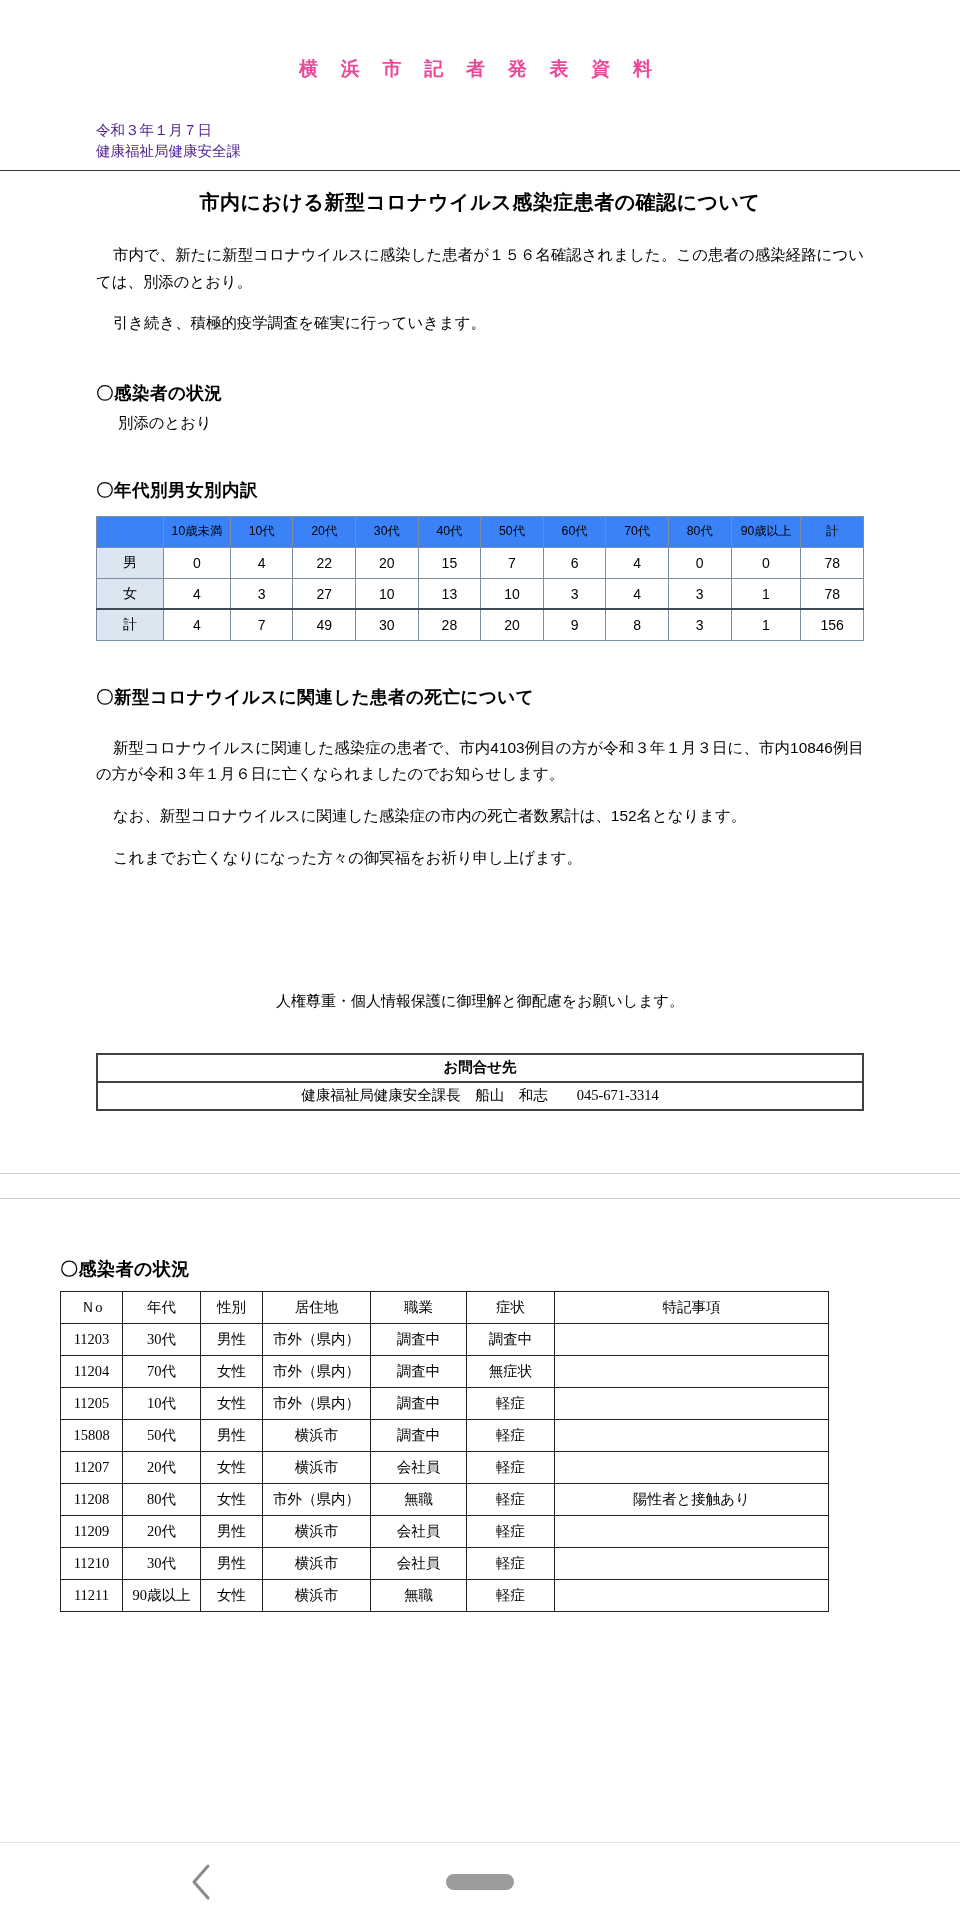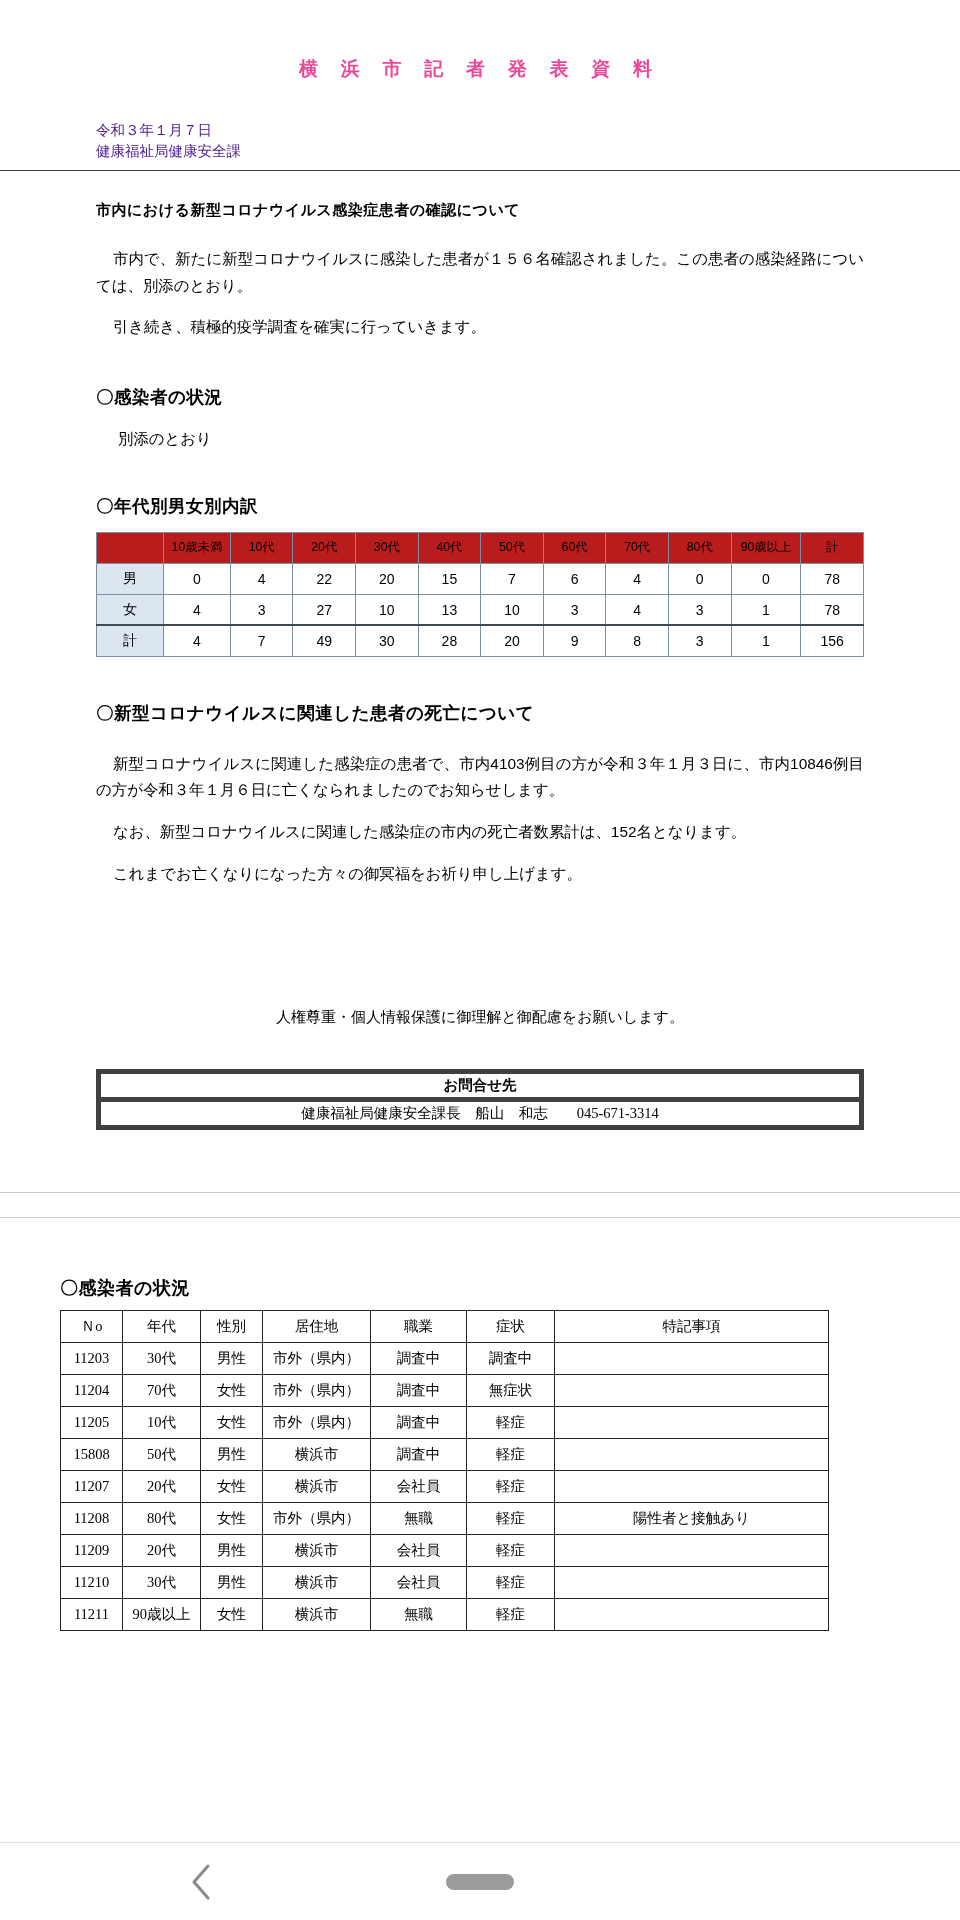--- a/index.html
+++ b/index.html
@@ -50,63 +50,64 @@
     margin-top: 38px;
   }
   .hrule {
     border: none;
     border-top: 1.6px solid #3a3a3a;
     margin: 8px -96px 0 -96px;
   }
 
   
   .main-heading {
-    font-size: 15px;
+    text-align: center;
+    font-size: 20px;
     font-weight: bold;
-    margin-top: 30px;
+    margin-top: 18px;
     letter-spacing: 0.5px;
   }
   .body-para {
     font-size: 15.4px;
     line-height: 1.72;
     margin-top: 26px;
     text-align: justify;
   }
   .body-para.indent { text-indent: 1.1em; }
   .body-para.tight { margin-top: 2px; }
   .section-heading {
     font-size: 17.5px;
     font-weight: bold;
     margin-top: 44px;
     letter-spacing: 0.5px;
   }
   .sub-line {
     font-size: 15.4px;
-    margin-top: 20px;
+    margin-top: 8px;
     padding-left: 22px;
   }
 
   
   .demo-wrap { margin-top: 14px; }
   table.demo {
     border-collapse: collapse;
     width: 100%;
     table-layout: fixed;
     font-size: 13px;
   }
   table.demo th, table.demo td {
     border: 1px solid #7e8ea1;
     text-align: center;
     height: 31px;
     padding: 0 1px;
     color: #000;
     font-weight: normal;
   }
   table.demo thead th {
-    background: #b91c1c;
+    background: #3b82f6;
     font-size: 12.3px;
   }
   table.demo tbody th {
     background: #dce6f1;
     font-size: 14px;
   }
   table.demo tbody td { background: #ffffff; font-size: 14px; }
   table.demo tr.total-row th,
   table.demo tr.total-row td { border-top: 2px solid #3f4a57; }
   table.demo .col-label { width: 9.2%; }
@@ -122,21 +123,21 @@
     margin-top: 120px;
     font-family: "Liberation Serif", "DejaVu Serif", serif;
   }
   table.contact {
     border-collapse: collapse;
     width: 100%;
     margin-top: 42px;
     font-family: "Liberation Serif", "DejaVu Serif", serif;
   }
   table.contact td {
-    border: 5px solid #404040;
+    border: 2px solid #404040;
     text-align: center;
     height: 28px;
     font-size: 14.5px;
     color: #000;
   }
   table.contact td.head { font-weight: bold; }
   .page1-tail { height: 62px; }
 
   
   .page2 { padding-top: 58px; padding-left: 60px; padding-right: 96px; }

